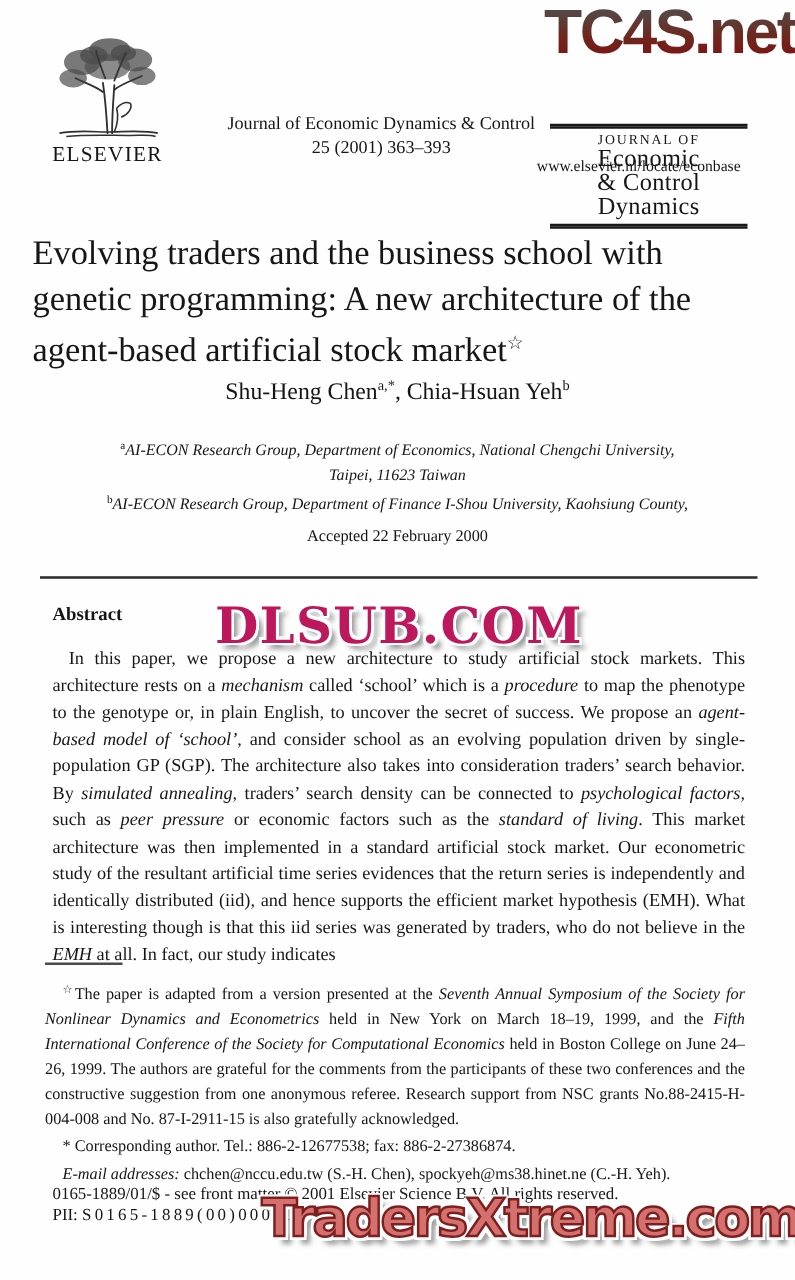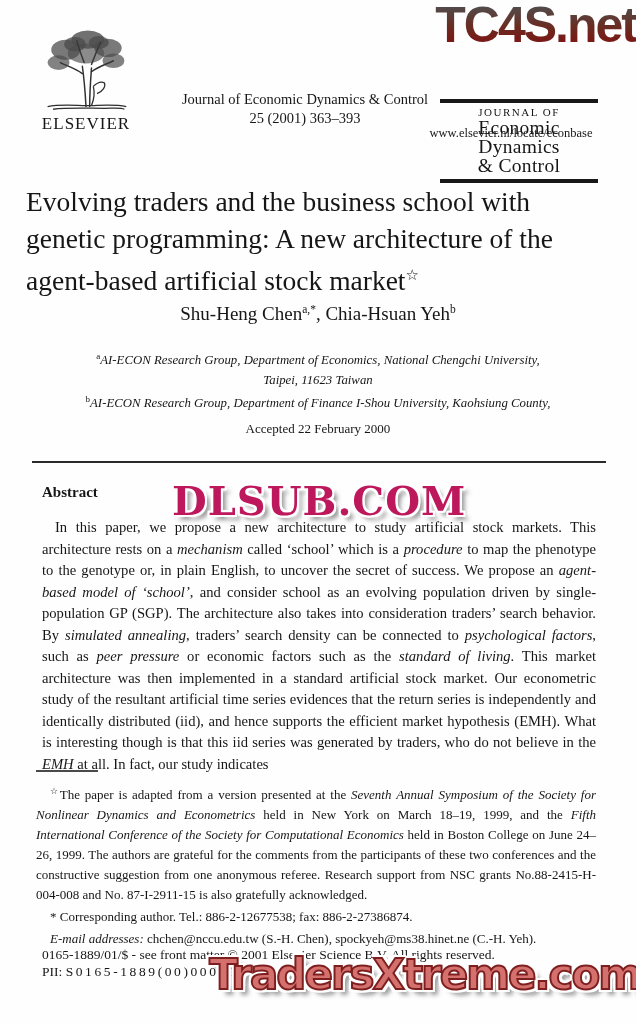--- a/index.html
+++ b/index.html
@@ -114,22 +114,22 @@
 
   <div class="head-center">
     <div>Journal of Economic Dynamics &amp; Control</div>
     <div>25 (2001) 363–393</div>
   </div>
 
   <div class="logo-box">
     <div class="rule2"></div>
     <div class="logo-small">JOURNAL OF</div>
     <div class="logo-big">Economic</div>
+    <div class="logo-big">&amp; Control</div>
     <div class="logo-big">Dynamics</div>
-    <div class="logo-big">&amp; Control</div>
     <div class="rule2 bottom"></div>
   </div>
   <div class="journal-website">www.elsevier.nl/locate/econbase</div>
 
   <div class="title">
     <span>Evolving traders and the business school with genetic programming: A new architecture of the agent-based artificial stock market</span><sup>☆</sup>
   </div>
 
   <div class="authors">
     <span>Shu-Heng Chen</span><sup>a,*</sup><span>, </span><span>Chia-Hsuan Yeh</span><sup>b</sup>

